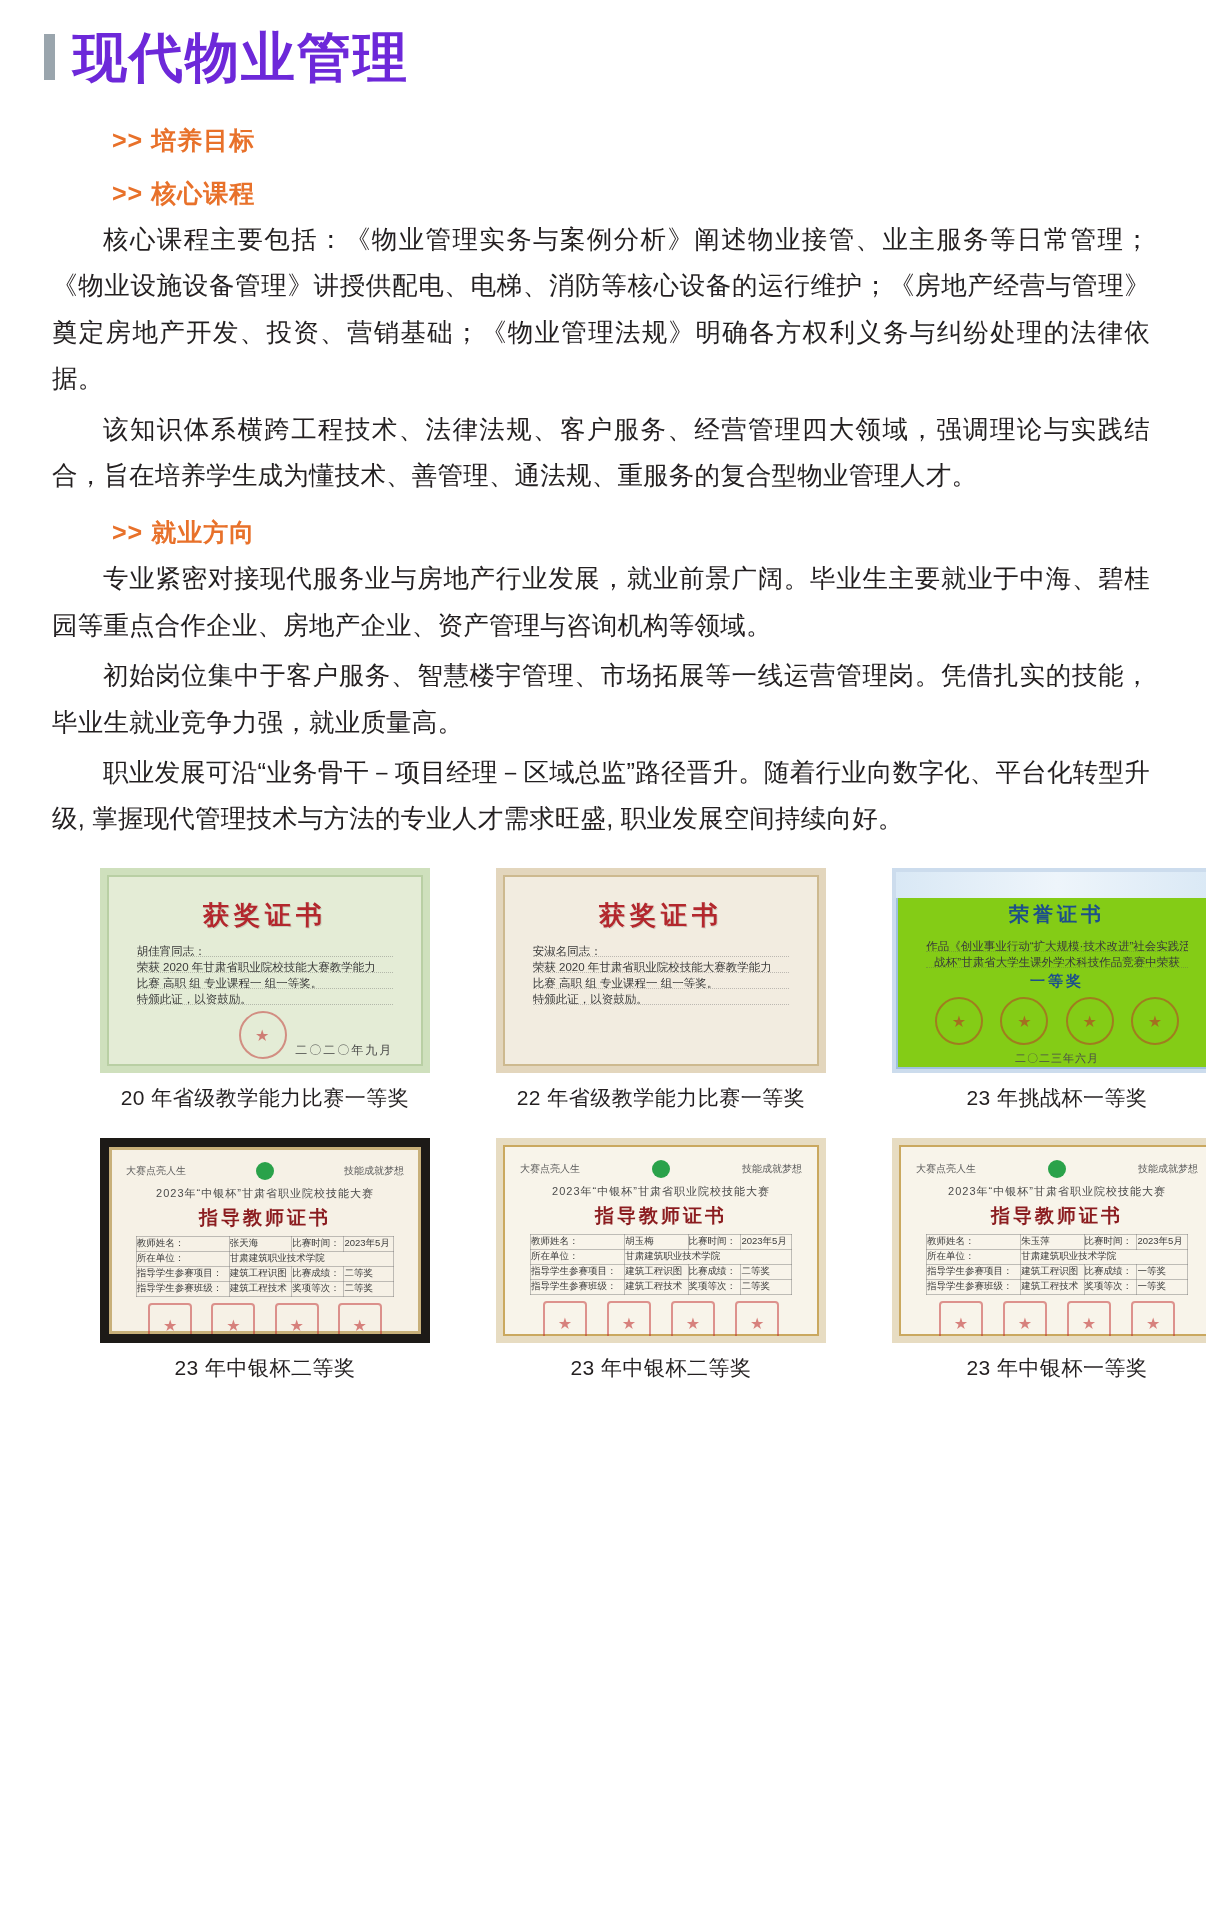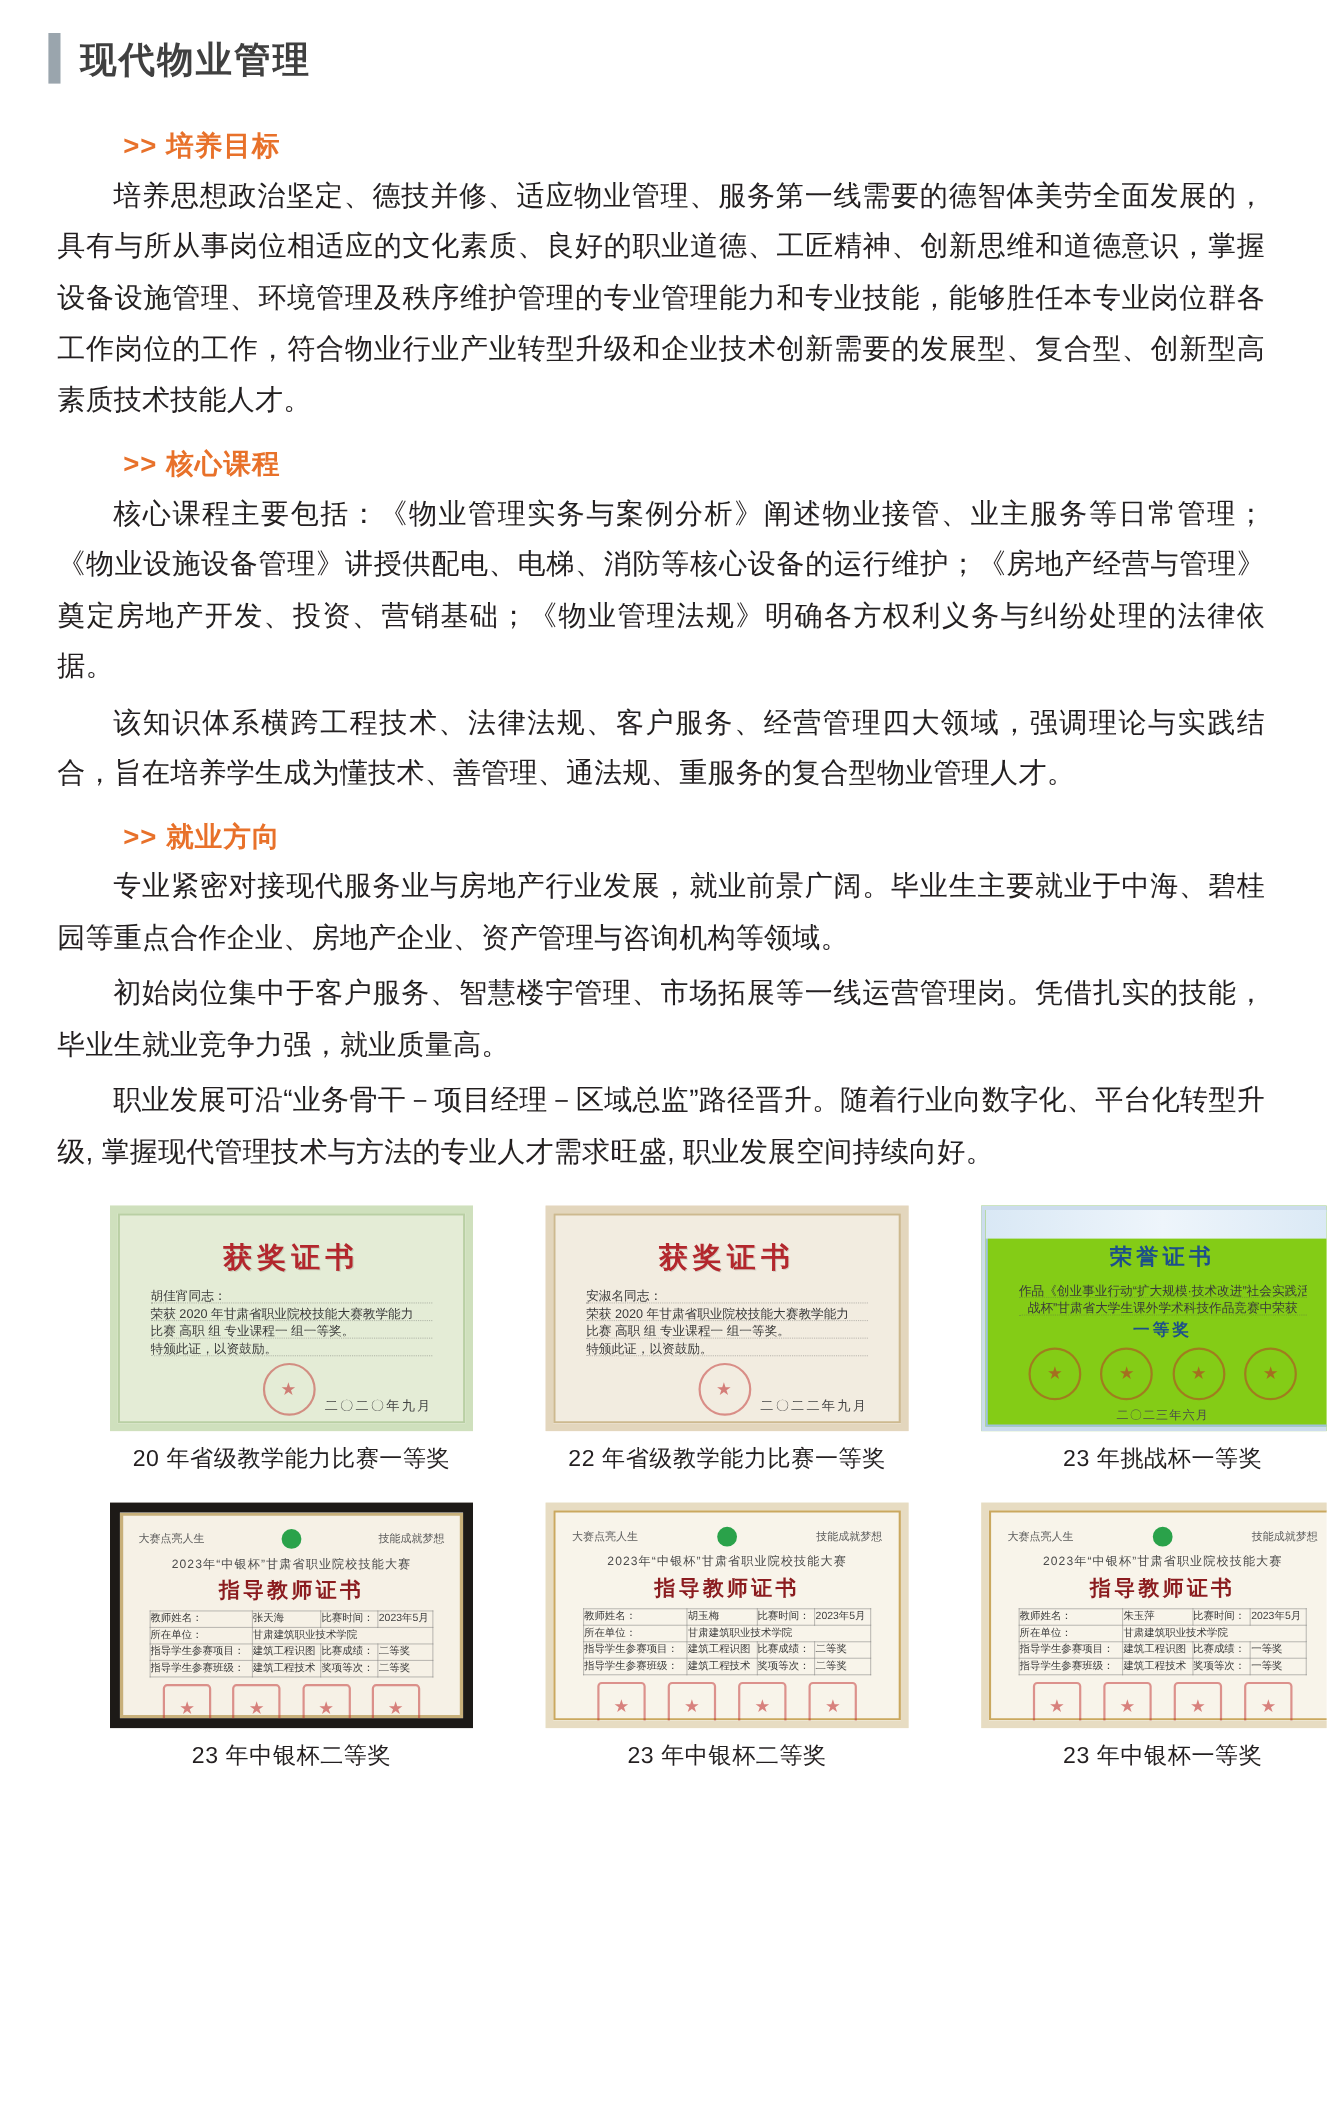--- a/index.html
+++ b/index.html
@@ -29,23 +29,23 @@
     padding: 30px 0 0 44px;
   }
   .title-bar {
     width: 11px;
     height: 46px;
     background: #9aa5ad;
     margin-right: 18px;
     flex: 0 0 auto;
   }
   .title-text {
-    font-size: 33px;
+    font-size: 54px;
     font-weight: bold;
-    color: #404040;
+    color: #6d28d9;
     letter-spacing: 2px;
     line-height: 1;
   }
 
   
   .content {
     padding: 0 56px 0 52px;
     margin-top: 40px;
   }
   .section-head {
@@ -268,21 +268,20 @@
 <div class="page">
 
   <div class="title-row">
     <div class="title-bar"></div>
     <div class="title-text">现代物业管理</div>
   </div>
 
   <div class="content">
 
     <div class="section-head">&gt;&gt; 培养目标</div>
-    <p class="para">培养思想政治坚定、德技并修、适应物业管理、服务第一线需要的德智体美劳全面发展的，具有与所从事岗位相适应的文化素质、良好的职业道德、工匠精神、创新思维和道德意识，掌握设备设施管理、环境管理及秩序维护管理的专业管理能力和专业技能，能够胜任本专业岗位群各工作岗位的工作，符合物业行业产业转型升级和企业技术创新需要的发展型、复合型、创新型高素质技术技能人才。</p>
 
     <div class="gap-sm"></div>
 
     <div class="section-head">&gt;&gt; 核心课程</div>
     <p class="para">核心课程主要包括：《物业管理实务与案例分析》阐述物业接管、业主服务等日常管理；《物业设施设备管理》讲授供配电、电梯、消防等核心设备的运行维护；《房地产经营与管理》奠定房地产开发、投资、营销基础；《物业管理法规》明确各方权利义务与纠纷处理的法律依据。</p>
     <p class="para">该知识体系横跨工程技术、法律法规、客户服务、经营管理四大领域，强调理论与实践结合，旨在培养学生成为懂技术、善管理、通法规、重服务的复合型物业管理人才。</p>
 
     <div class="gap-sm"></div>
 
     <div class="section-head">&gt;&gt; 就业方向</div>
@@ -315,24 +314,20 @@
     <div class="cert-cell">
       <div class="cert-img c-cream">
         <div class="cert-inner">
           <div class="cert-head-red">获奖证书</div>
           <div class="cert-band">
             <span class="cert-line">安淑名同志：</span>
             <span class="cert-line">荣获 2020 年甘肃省职业院校技能大赛教学能力</span>
             <span class="cert-line">比赛 高职 组  专业课程一   组一等奖。</span>
             <span class="cert-line">特颁此证，以资鼓励。</span>
           </div>
-          <div class="sign-row">
-            <div class="stamp"></div>
-            <span style="margin-left:8px">二〇二二年九月</span>
-          </div>
         </div>
       </div>
       <div class="cert-caption">22 年省级教学能力比赛一等奖</div>
     </div>
 
     <div class="cert-cell">
       <div class="cert-img c-blue">
         <div class="ribbon"></div>
         <div class="cert-inner">
           <div class="cert-head-blue">荣誉证书</div>

